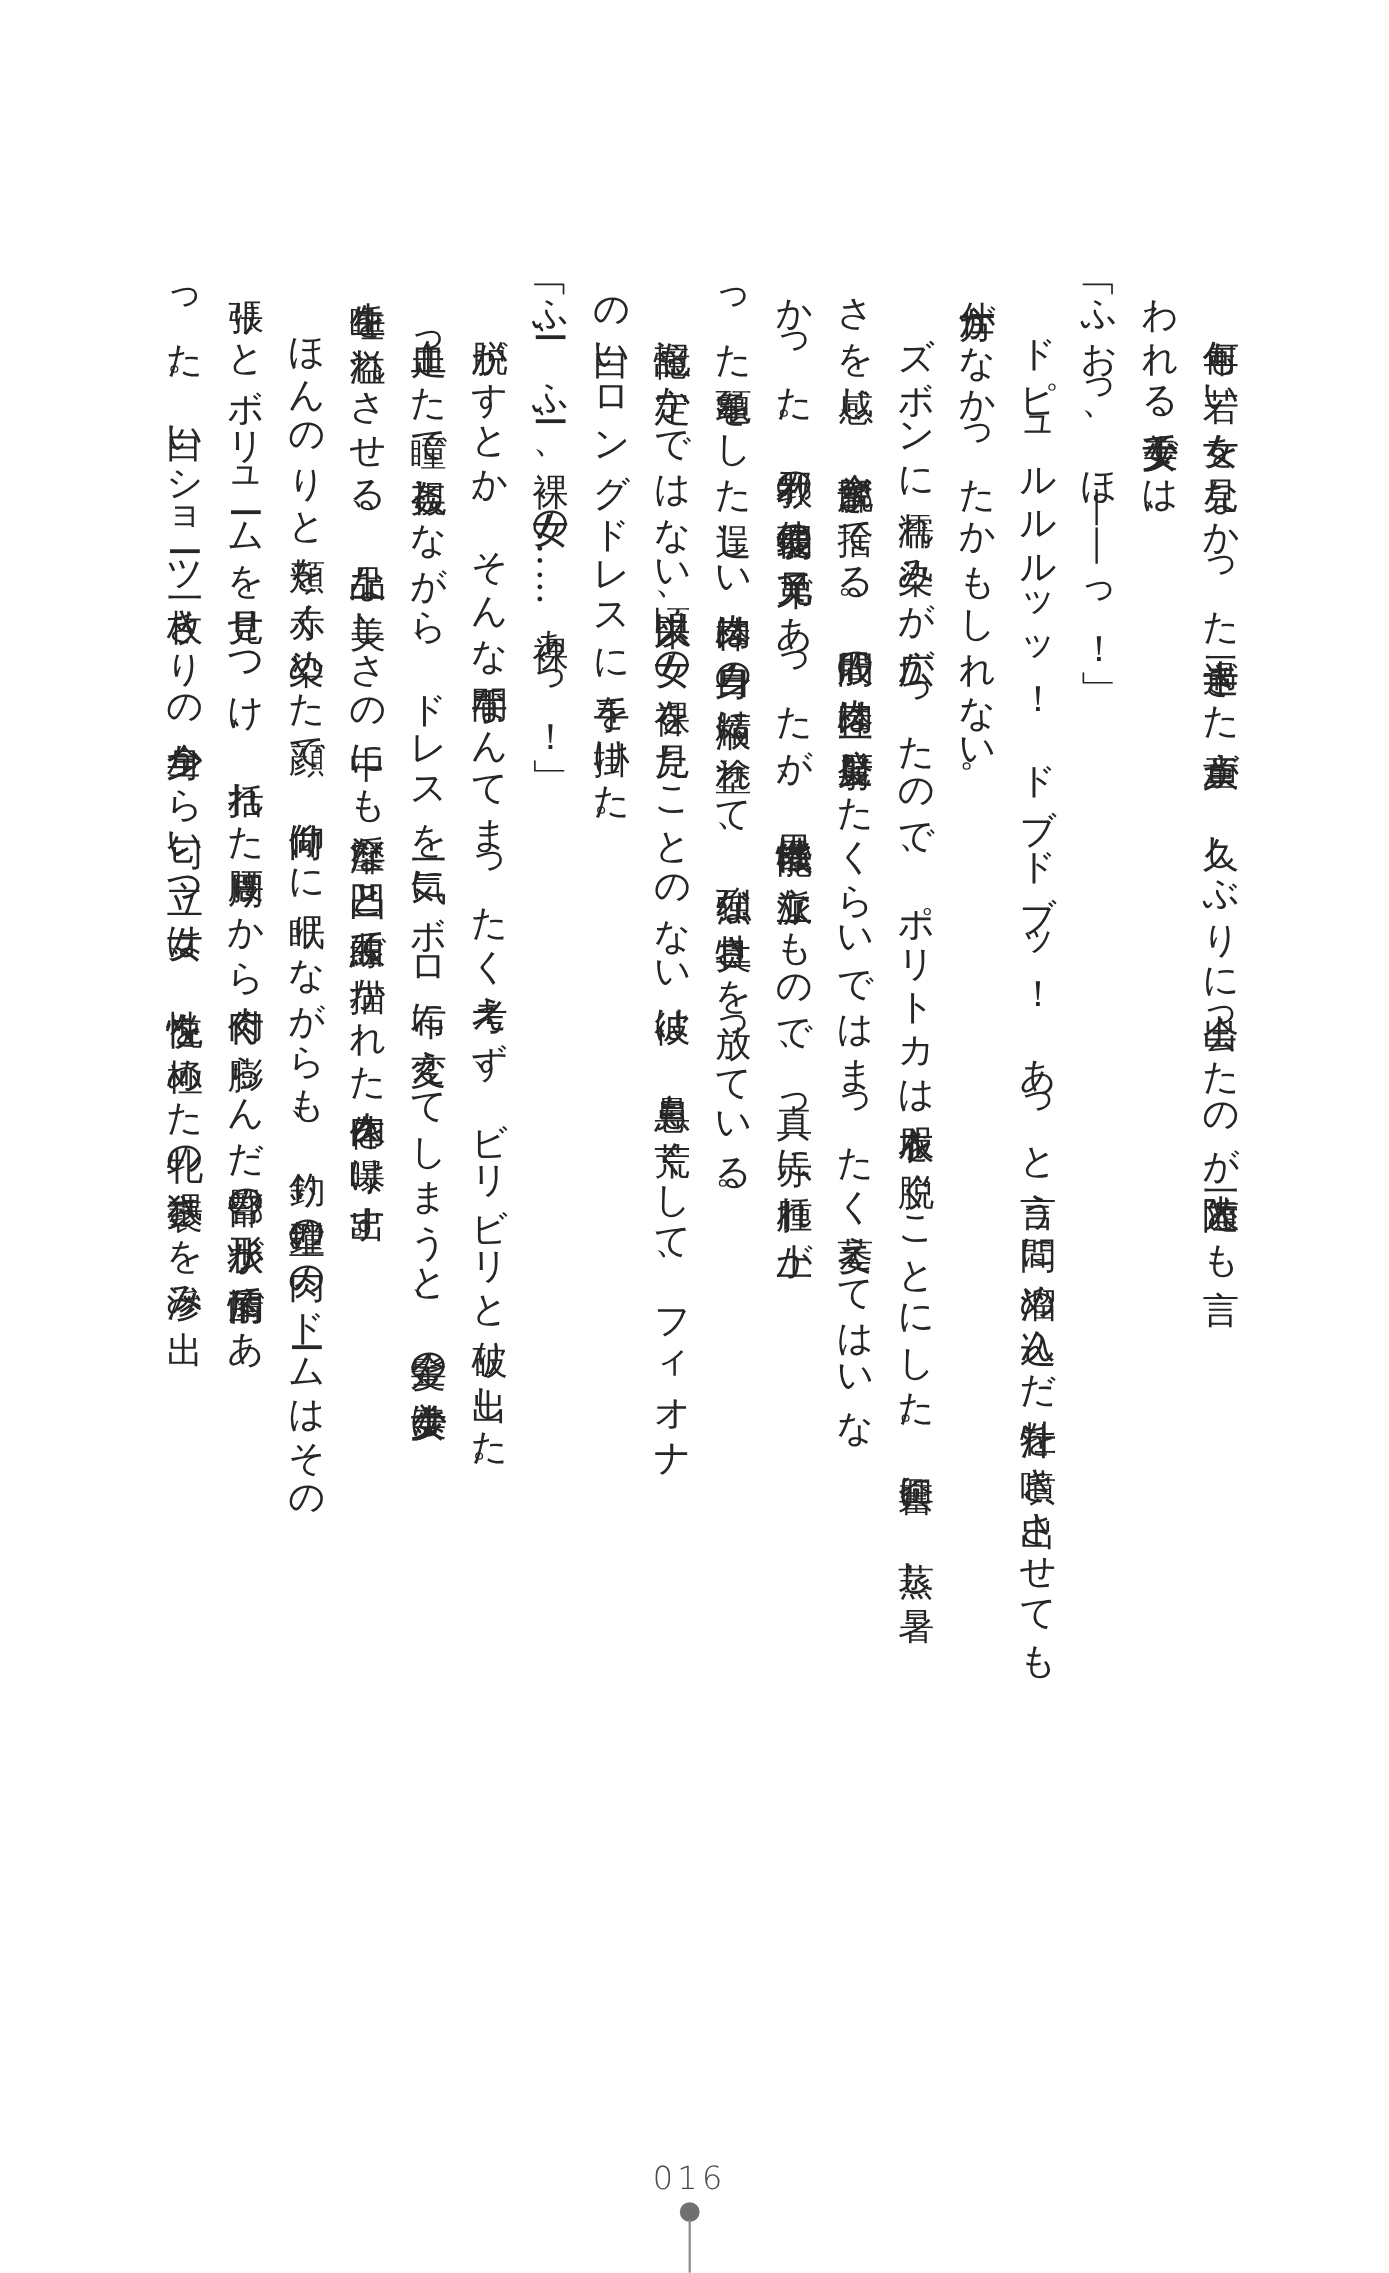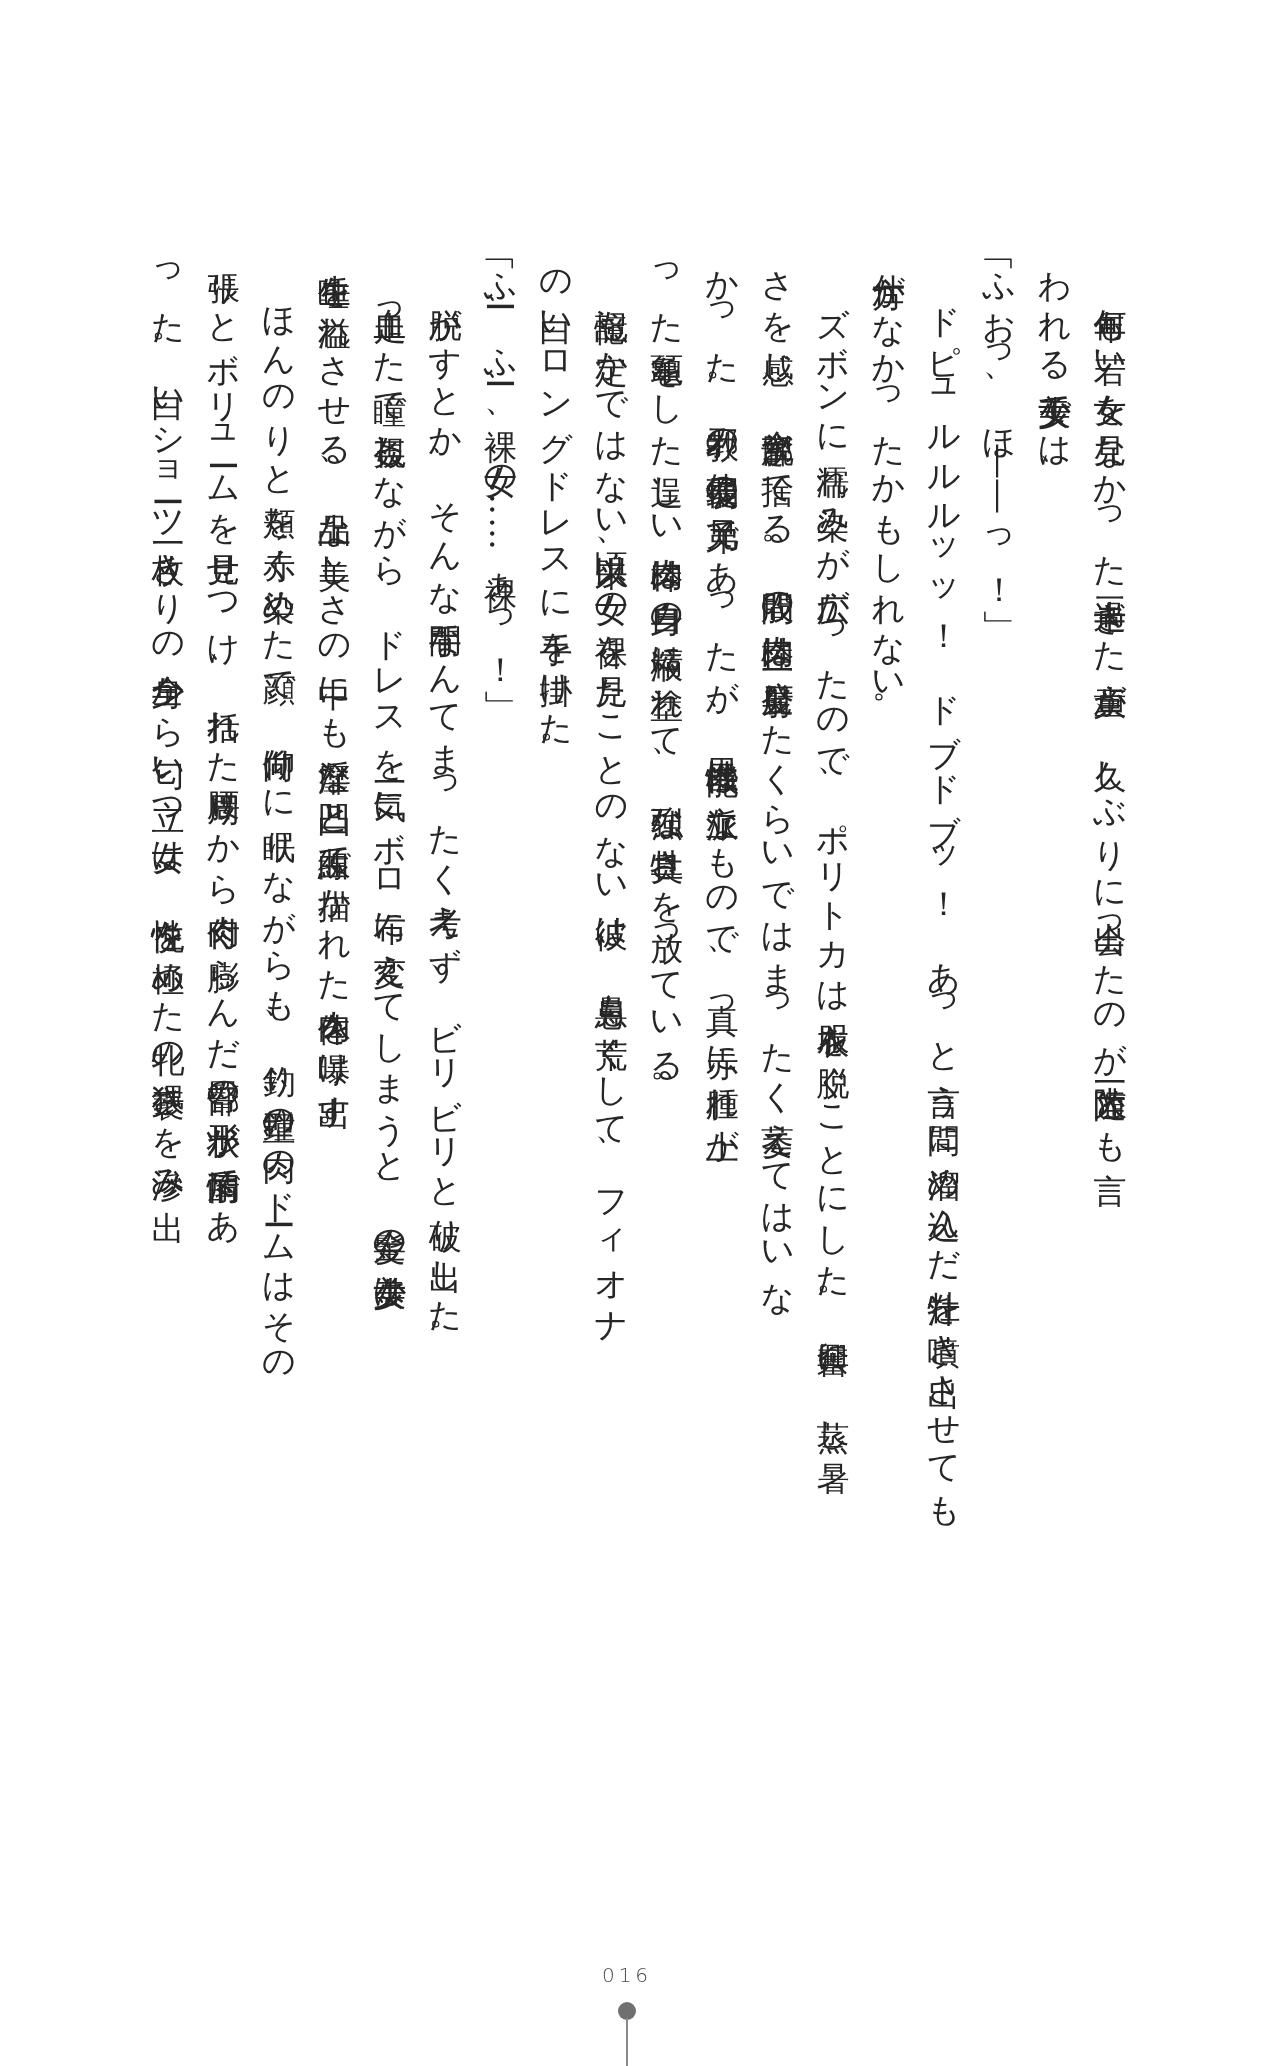--- a/index.html
+++ b/index.html
@@ -38,21 +38,21 @@
     text-indent: 35px;
   }
   .page-number {
     position: absolute;
     top: 1963px;
     left: 563px;
     width: 128px;
     text-align: center;
     font-family: "DejaVu Sans", "Liberation Sans", sans-serif;
     font-weight: 200;
-    font-size: 20px;
+    font-size: 29px;
     letter-spacing: 4px;
   }
   .page-marker-dot {
     position: absolute;
     top: 2002px;
     left: 618px;
     width: 18px;
     height: 18px;
     border-radius: 50%;
   }

